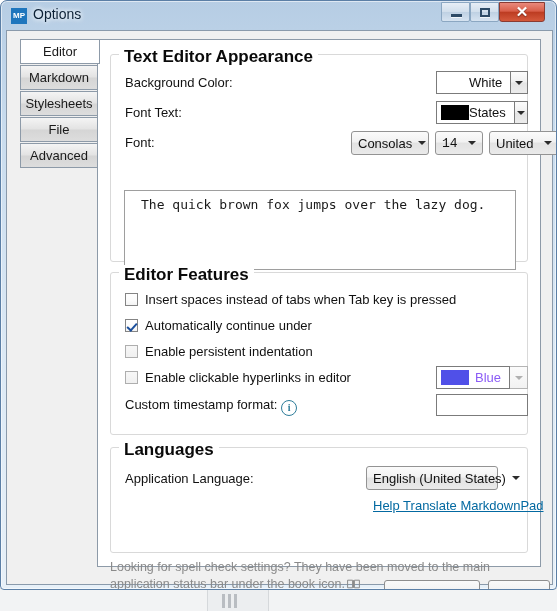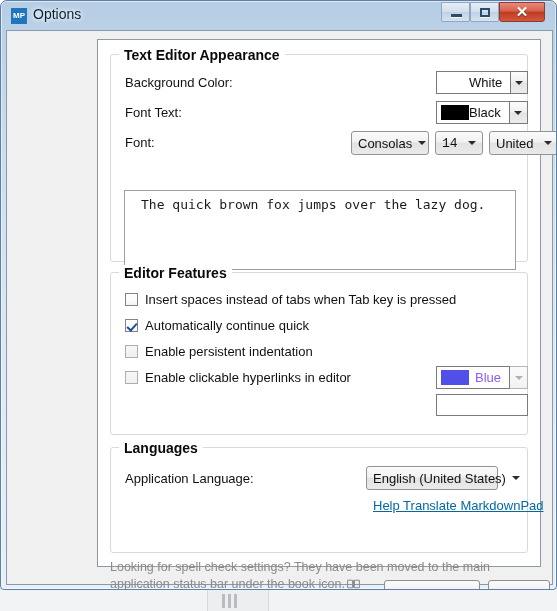--- a/index.html
+++ b/index.html
@@ -189,21 +189,21 @@
     position: absolute;
     box-sizing: border-box;
     border: 1px solid #d9d9d9;
     border-radius: 3px;
   }
   .group > .group-title {
     position: absolute;
     top: -8px; left: 8px;
     padding: 0 5px;
     background: #ffffff;
-    font-size: 14px;
+    font-size: 17px;
     font-weight: bold;
     color: #0a0a0a;
     font-family: "Liberation Sans", sans-serif;
     white-space: nowrap;
   }
 
   #grp-appearance { left: 12px; top: 14px; width: 418px; height: 208px; }
   #grp-features   { left: 12px; top: 232px; width: 418px; height: 163px; }
   #grp-languages  { left: 12px; top: 407px; width: 418px; height: 106px; }
 
@@ -442,20 +442,27 @@
     <div class="winbtn" id="btn-max">
       <span class="glyph-max"></span>
     </div>
     <div class="winbtn" id="btn-close">
       <span class="glyph-close">✕</span>
     </div>
   </div>
 
   <div id="client">
 
+    <div id="tabstrip">
+      <div class="tab selected">Editor</div>
+      <div class="tab">Markdown</div>
+      <div class="tab">Stylesheets</div>
+      <div class="tab">File</div>
+      <div class="tab">Advanced</div>
+    </div>
 
     <div id="tabpanel">
 
       <div class="group" id="grp-appearance">
         <div class="group-title">Text Editor Appearance</div>
 
         <div class="field-label" style="left:14px; top:20px;">Background Color:</div>
         <div class="colorcombo" style="left:325px; top:16px; width:92px;">
           <div class="cc-face">
             <span class="cc-swatch" style="background:#ffffff;"></span>
@@ -463,21 +470,21 @@
           </div>
           <div class="cc-arrow">
             <span class="arrow-dn"></span>
           </div>
         </div>
 
         <div class="field-label" style="left:14px; top:50px;">Font Text:</div>
         <div class="colorcombo" style="left:325px; top:46px; width:92px;">
           <div class="cc-face">
             <span class="cc-swatch" style="background:#000000;"></span>
-            <span class="cc-text">Black</span>
+            <span class="cc-text">States</span>
           </div>
           <div class="cc-arrow">
             <span class="arrow-dn"></span>
           </div>
         </div>
 
         <div class="field-label" style="left:14px; top:80px;">Font:</div>
 
         <div class="combo" style="left:240px; top:76px; width:78px;">
           <span class="combo-label">Consolas</span>
@@ -500,21 +507,21 @@
       <div class="group" id="grp-features">
         <div class="group-title">Editor Features</div>
 
         <div class="checkrow" style="left:14px; top:19px;">
           <span class="cbox"></span>
           <span class="cb-label">Insert spaces instead of tabs when Tab key is pressed</span>
         </div>
 
         <div class="checkrow" style="left:14px; top:45px;">
           <span class="cbox checked"></span>
-          <span class="cb-label">Automatically continue quick</span>
+          <span class="cb-label">Automatically continue under</span>
         </div>
 
         <div class="checkrow" style="left:14px; top:71px;">
           <span class="cbox dim"></span>
           <span class="cb-label">Enable persistent indentation</span>
         </div>
 
         <div class="checkrow" style="left:14px; top:97px;">
           <span class="cbox dim"></span>
           <span class="cb-label">Enable clickable hyperlinks in editor</span>
@@ -523,20 +530,24 @@
         <div class="colorcombo disabled" style="left:325px; top:93px; width:92px;">
           <div class="cc-face">
             <span class="cc-swatch" style="background:#5050e8;"></span>
             <span class="cc-text" style="text-align:left; padding-left:6px;">Blue</span>
           </div>
           <div class="cc-arrow">
             <span class="arrow-dn"></span>
           </div>
         </div>
 
+        <div class="field-label" style="left:14px; top:124px;">
+          <span>Custom timestamp format:</span>
+          <span class="info-icon">i</span>
+        </div>
         <input class="textinput" style="left: 325px; top: 121px; width: 92px;" type="text" value="" placeholder="">
       </div>
 
       <div class="group" id="grp-languages">
         <div class="group-title">Languages</div>
 
         <div class="field-label" style="left:14px; top:23px;">Application Language:</div>
         <div class="combo" style="left:255px; top:18px; width:132px;">
           <span class="combo-label">English (United States)</span>
           <span class="arrow-dn"></span>

